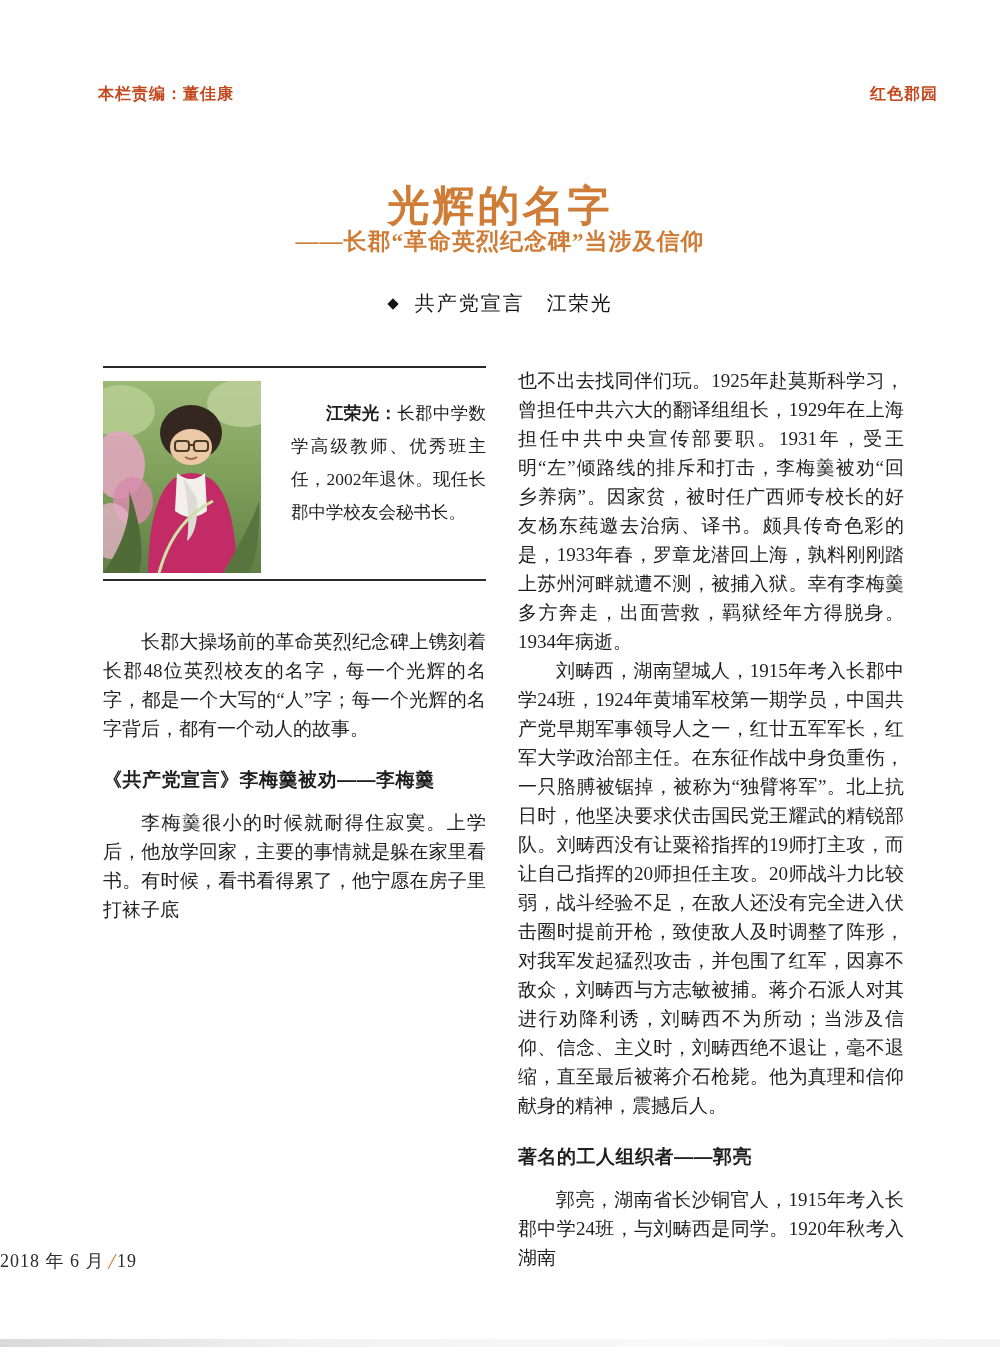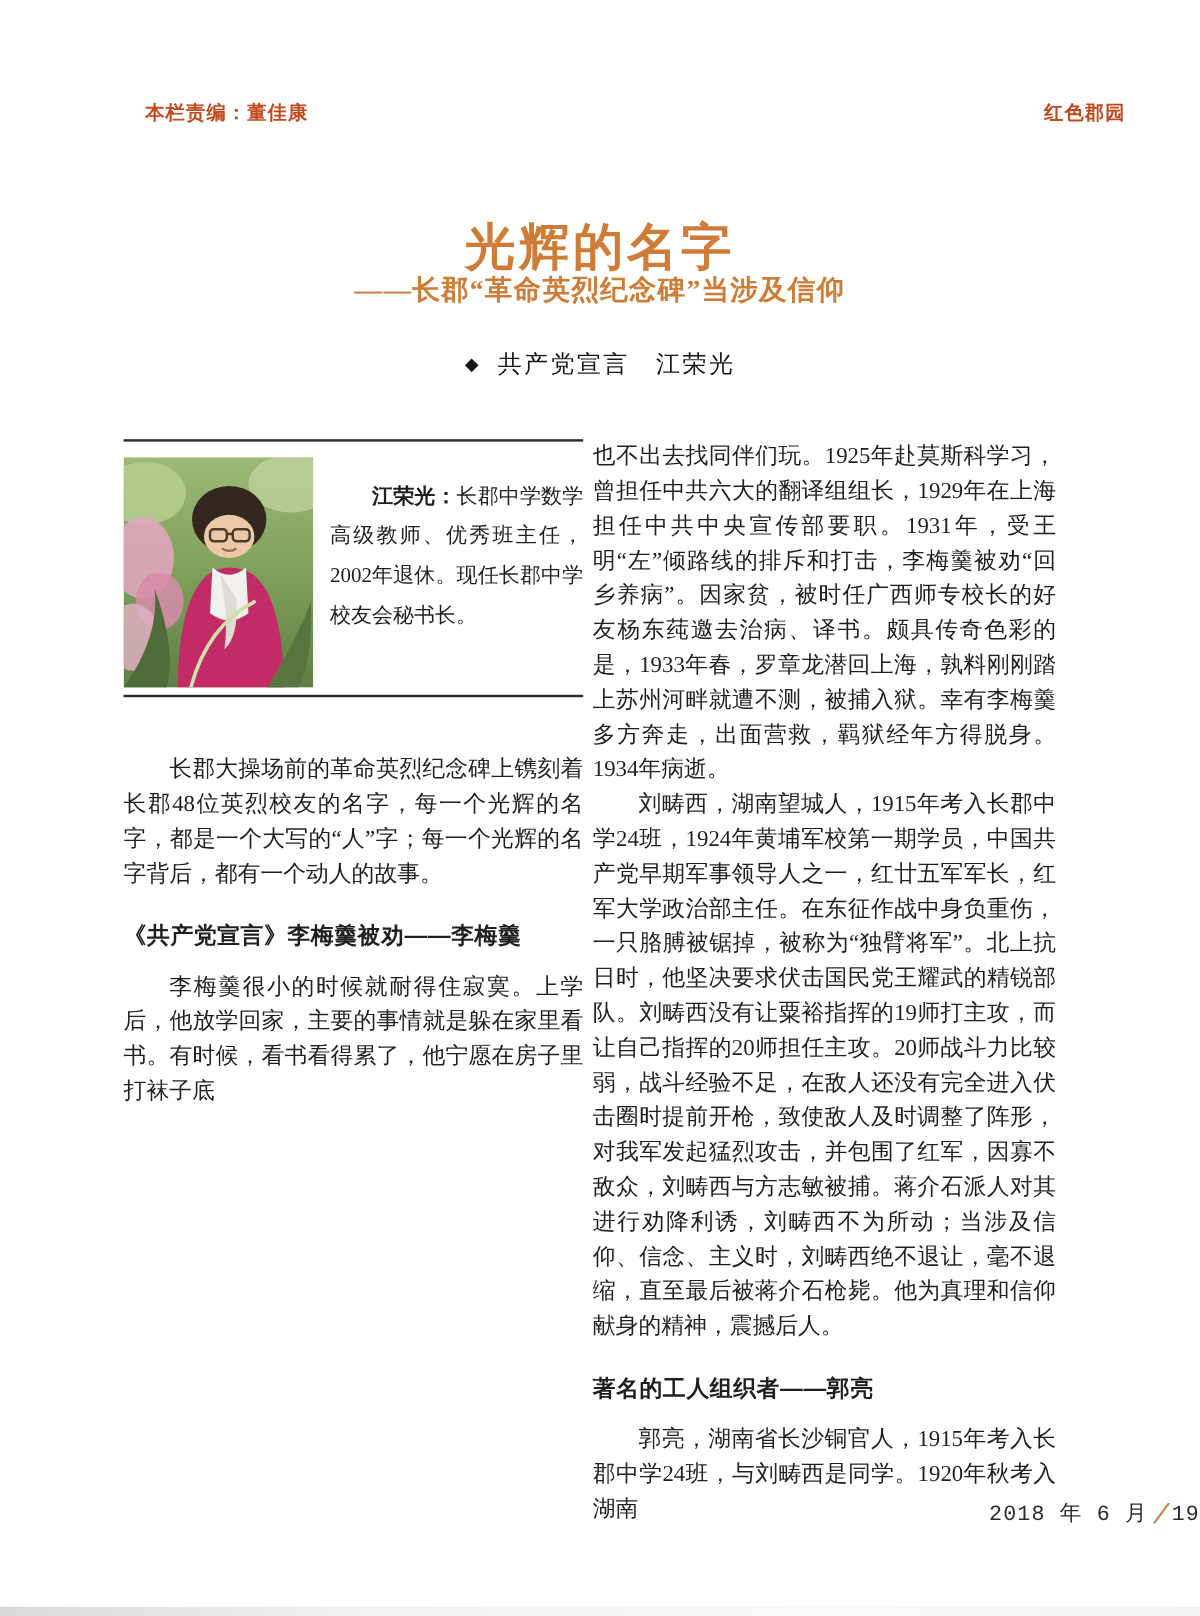--- a/index.html
+++ b/index.html
@@ -11,21 +11,21 @@
   .page{
     position:relative;
     width:1000px;height:1347px;
     background:#ffffff;
     color:var(--ink);
     font-family:"Liberation Serif", serif;
     overflow:hidden;
     margin:0 auto;
   }
   .running-head{
-    position:absolute;top:84px;left:121px;right:62px;
+    position:absolute;top:84px;left:98px;right:62px;
     display:flex;justify-content:space-between;
     font-family:"Liberation Sans", sans-serif;
     font-weight:bold;font-size:16px;color:var(--rust);
     letter-spacing:1px;
   }
   .title{
     position:absolute;top:178px;left:0;width:100%;
     margin:0;text-align:center;
     font-family:"Liberation Serif", serif;
     font-size:42px;font-weight:bold;color:var(--orange);
@@ -39,45 +39,45 @@
     letter-spacing:1px;
   }
   .byline{
     position:absolute;top:290px;left:0;width:100%;
     text-align:center;font-size:20px;color:#151515;
     letter-spacing:2px;
   }
   .byline .diamond{font-size:15px;vertical-align:2px;margin-right:16px;letter-spacing:0;}
   .col{position:absolute;}
   .col-left{left:103px;top:366px;width:383px;}
-  .col-right{left:494px;top:366px;width:386px;}
+  .col-right{left:518px;top:366px;width:386px;}
   .rule{border-top:2px solid #2a2a2a;height:0;}
-  .profile{display:flex;gap:14px;padding:13px 0 6px 0;}
+  .profile{display:flex;gap:30px;padding:13px 0 6px 0;}
   .photo{width:158px;height:192px;flex:none;display:block;}
   .bio{
     margin:16px 0 0 0;flex:1;
     font-size:17.5px;line-height:33px;
     text-indent:2em;text-align:justify;
   }
   .bio-name{font-family:"Liberation Sans", sans-serif;font-weight:bold;}
   .body{
     margin:0;font-size:19px;line-height:29px;
     text-align:justify;
   }
   .indent{text-indent:2em;}
   .intro{margin-top:46px;}
   .sec-head{
     font-family:"Liberation Sans", sans-serif;
     font-weight:bold;font-size:19px;
     margin:24px 0 15px 0;letter-spacing:0.5px;
   }
   .page-footer{
     position:absolute;top:1249px;left:0;width:100%;
-    text-align:right;
-    font-family:Liberation Mono, monospace;
+    text-align:left;
+    font-family:Liberation Serif, serif;
     font-size:18px;color:#2b2b2b;letter-spacing:1px;
   }
   .page-footer .slash{
     color:var(--orange);font-style:italic;font-size:23px;
     margin:0 2px 0 4px;vertical-align:-2px;letter-spacing:0;
   }
   .page-edge{
     position:absolute;bottom:0;left:0;right:0;height:8px;
     background:linear-gradient(to right,#c9c9c9, #ececec 30%, #f7f7f7 70%, #eeeeee);
     opacity:.7;

